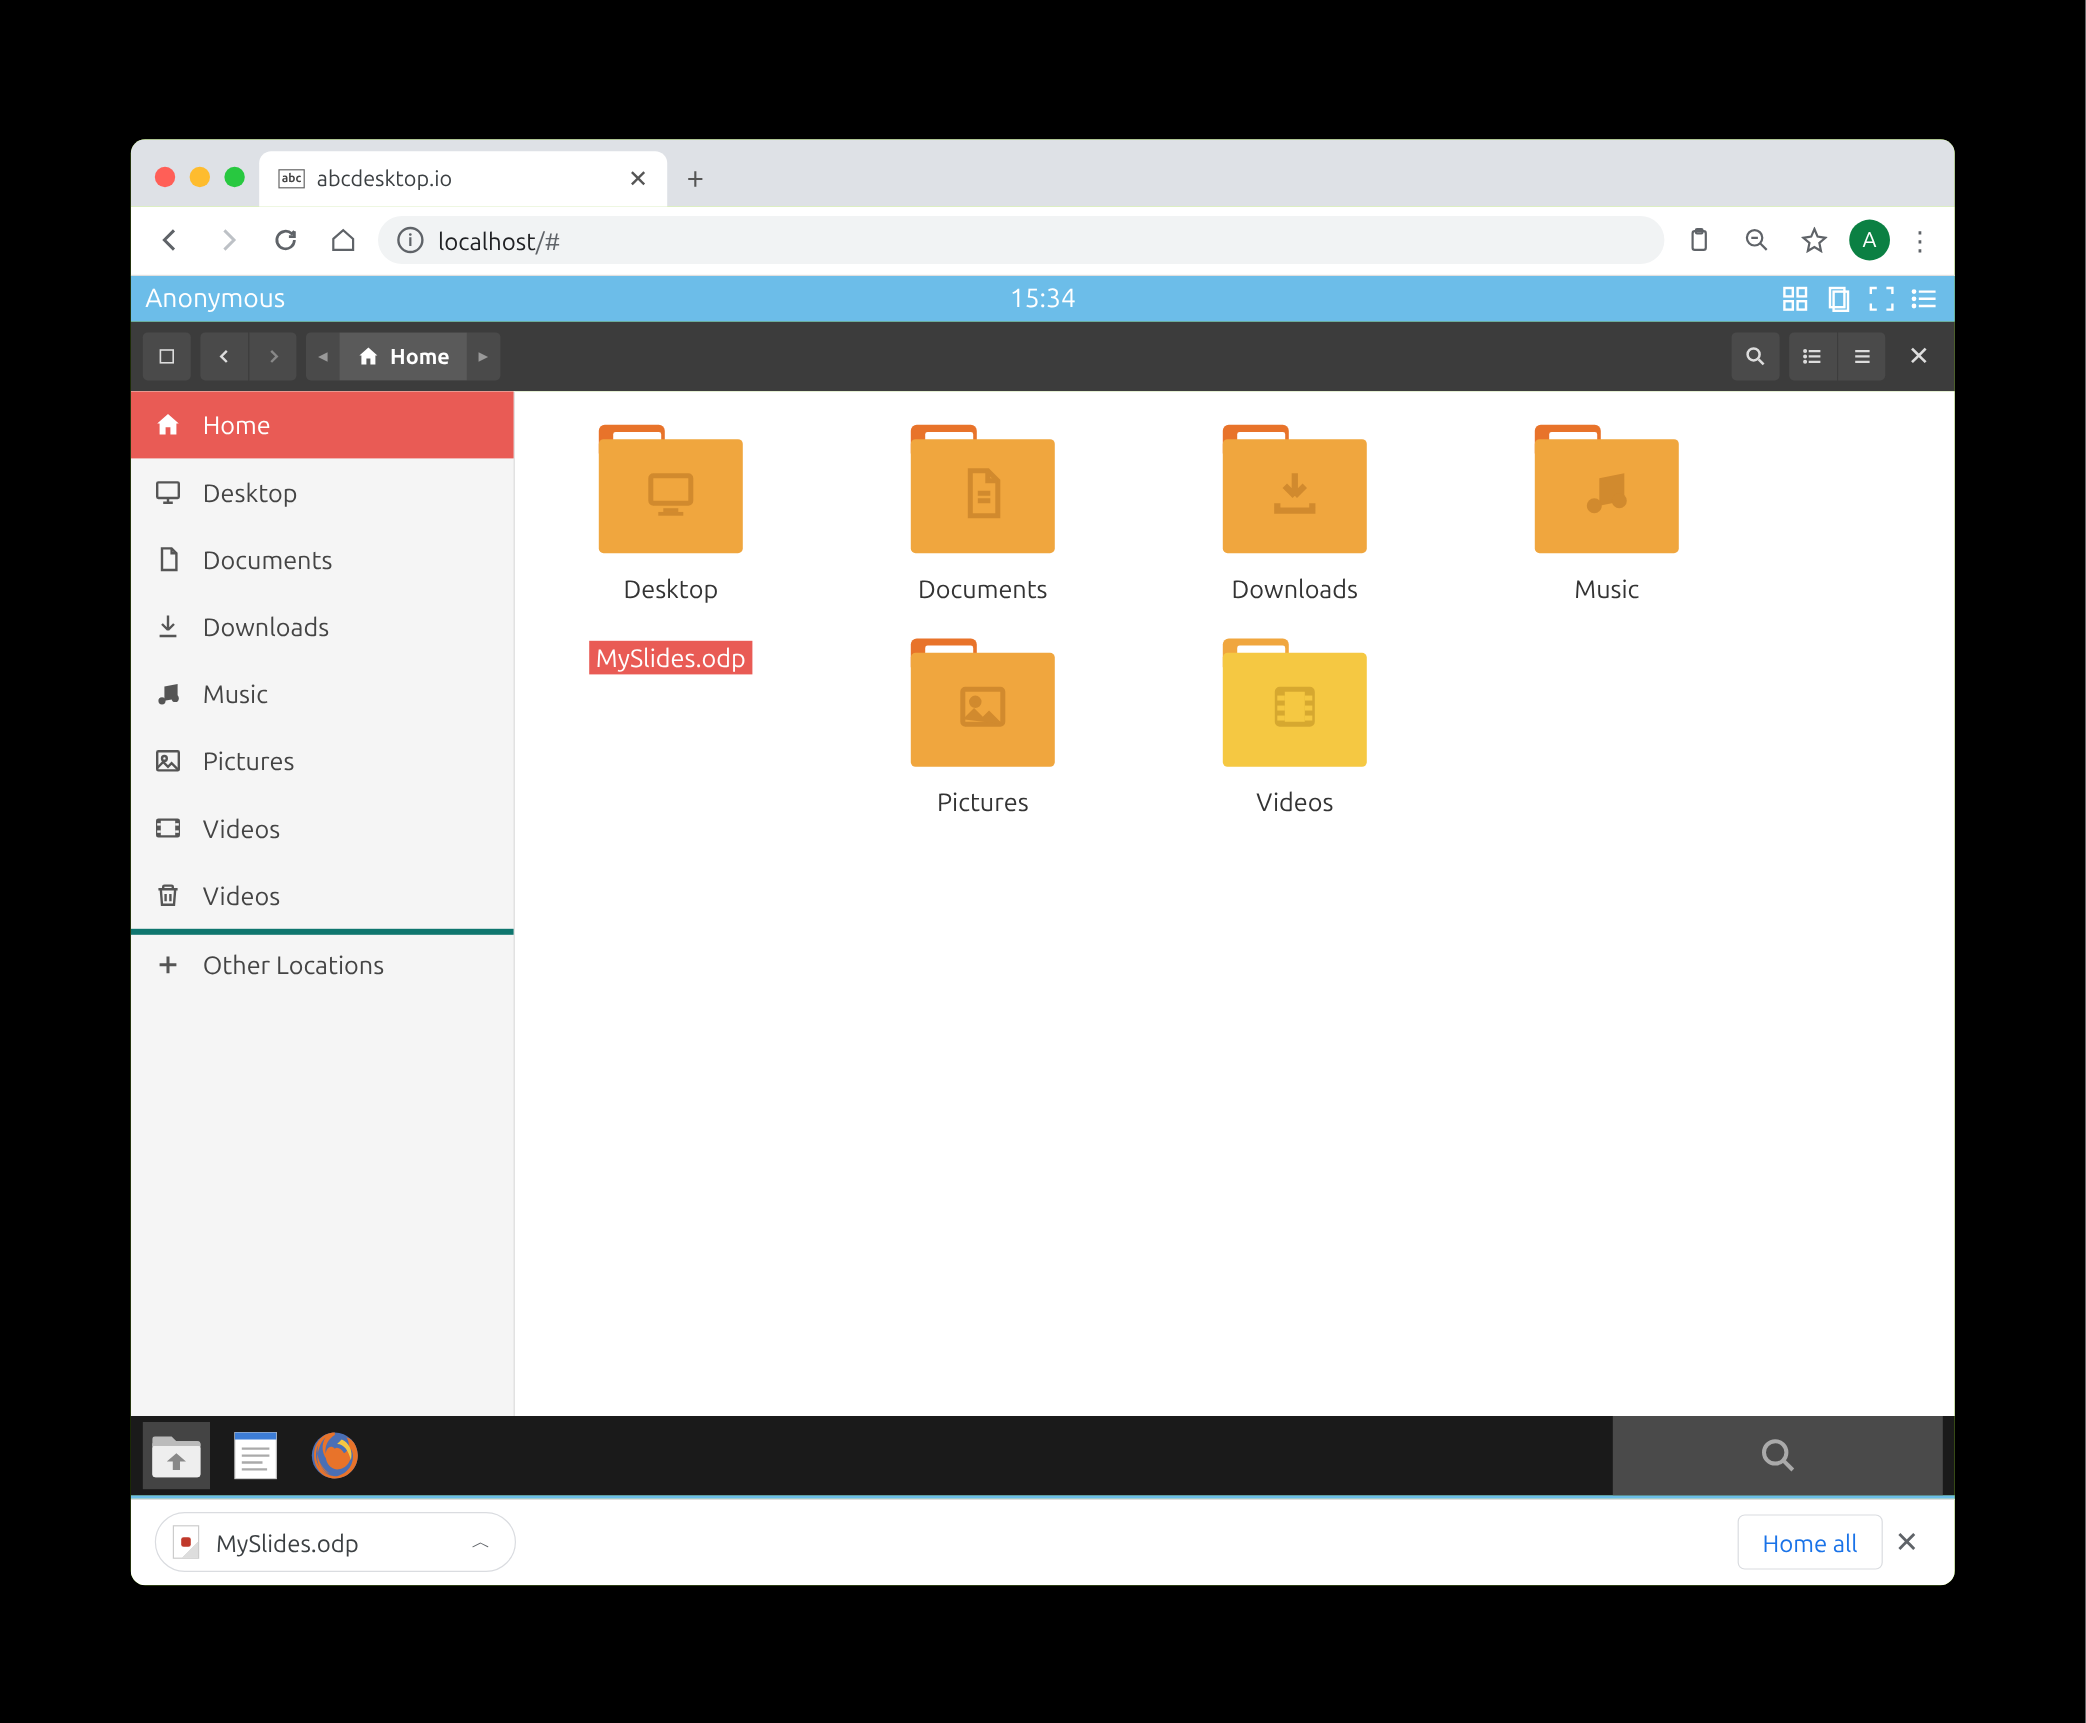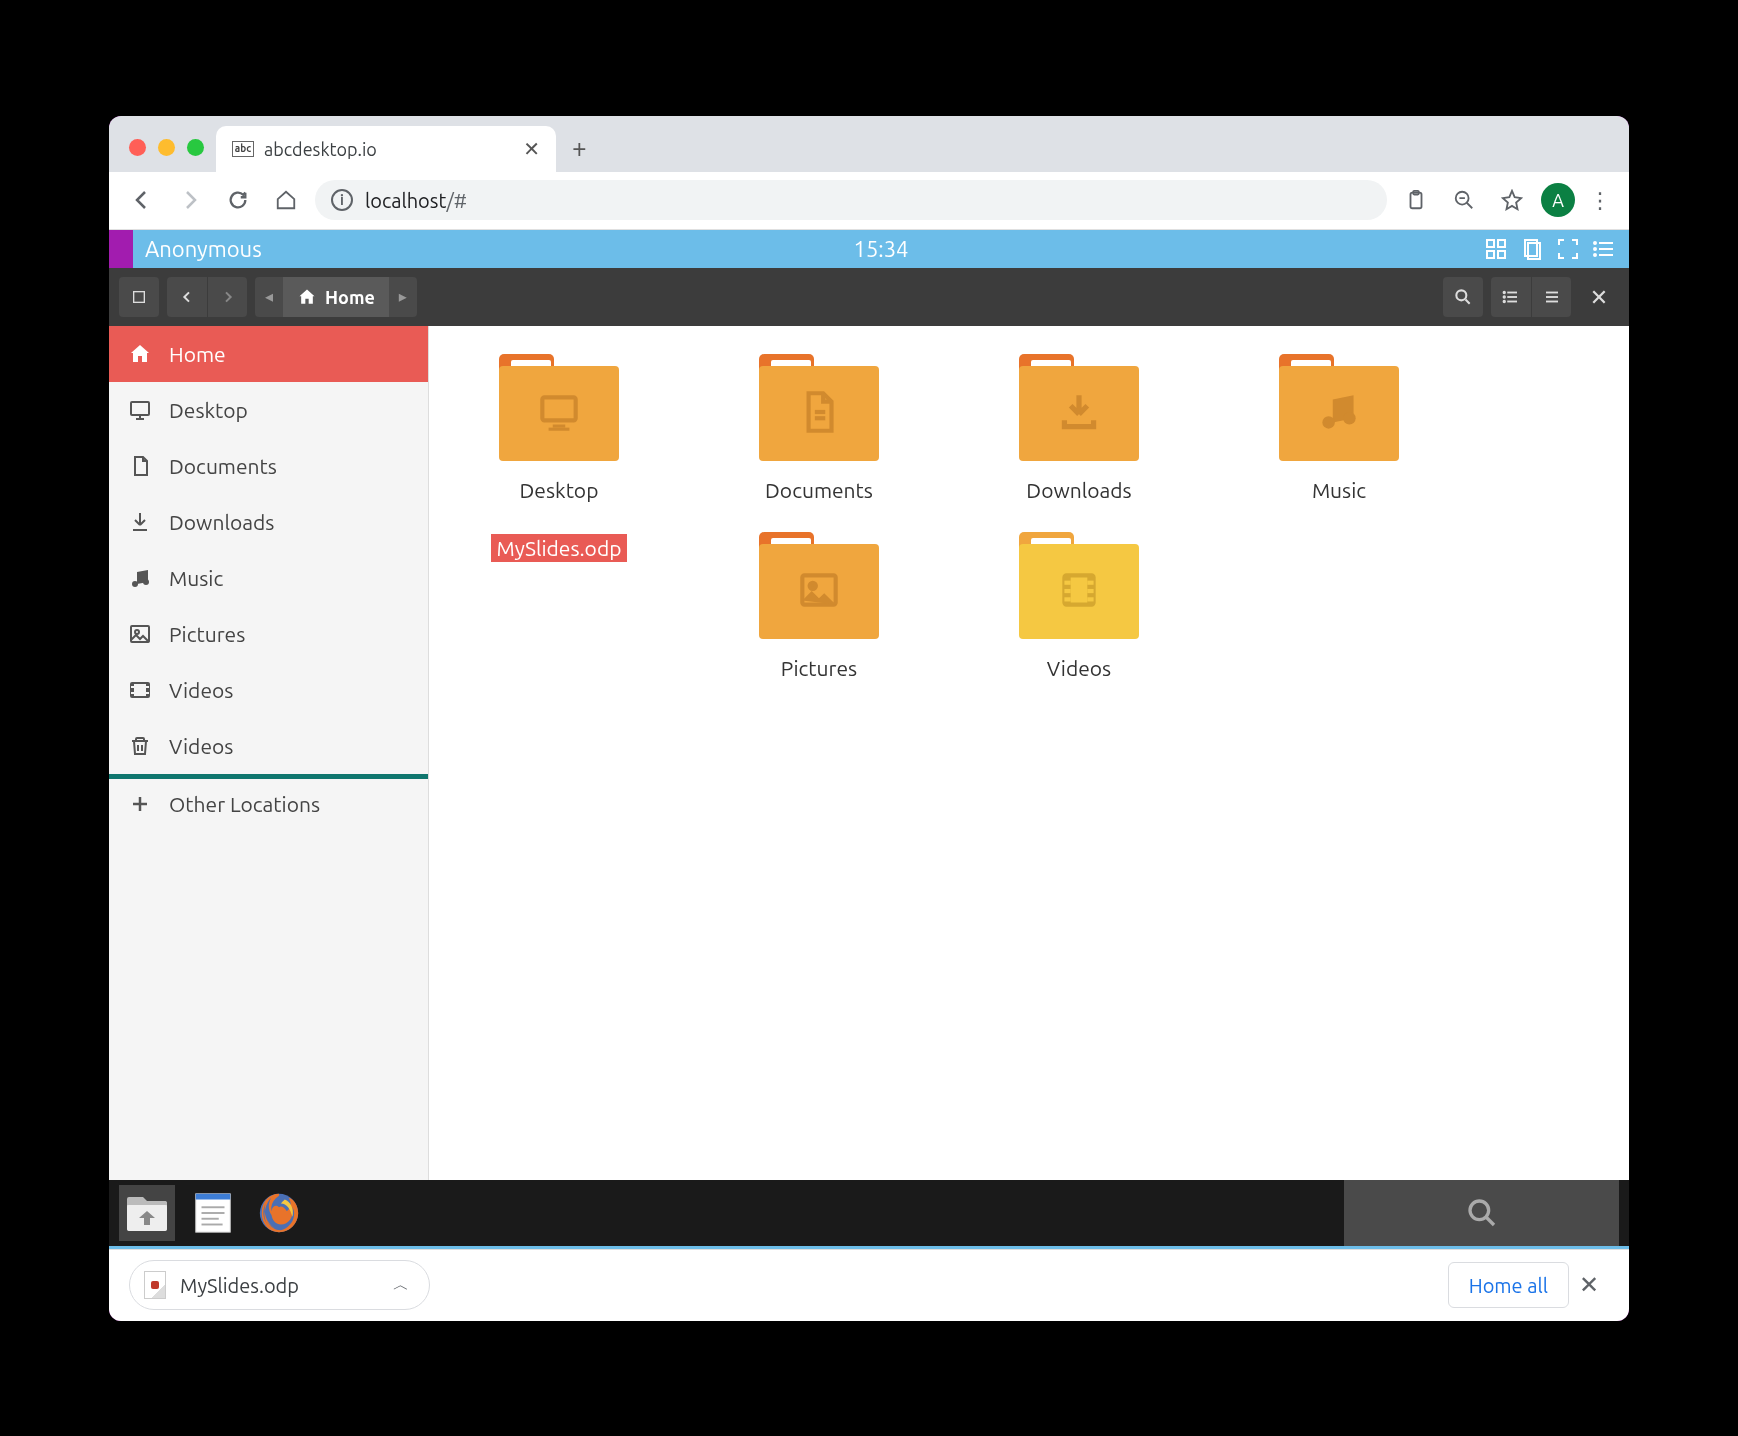--- a/index.html
+++ b/index.html
@@ -8,21 +8,21 @@
     font-family: -apple-system, BlinkMacSystemFont, "Segoe UI", Ubuntu, sans-serif;
     width: 1738px;
     height: 1436px;
     display: flex;
     align-items: center;
     justify-content: center;
   }
   .browser-window {
     width: 1520px;
     height: 1205px;
-    background: #a21caf;
+    background: #84cc16;
     border-radius: 12px;
     overflow: hidden;
     box-shadow: 0 30px 80px rgba(0,0,0,0.5);
     display: flex;
     flex-direction: column;
   }
   
   .tab-strip {
     height: 56px;
     background: #dee1e6;
@@ -112,21 +112,20 @@
   .kebab { font-size: 22px; color: #5f6368; width: 30px; text-align: center; cursor: pointer; }
   
   .desk-bar {
     height: 38px;
     background: #6cbde9;
     color: #fff;
     display: flex;
     align-items: center;
     padding: 0 12px;
     font-size: 22px;
-    margin-left: 24px;
   }
   .desk-bar .center { position: absolute; left: 50%; transform: translateX(-50%); }
   .desk-right { margin-left: auto; display: flex; gap: 10px; align-items: center; }
   .desk-ico { width: 26px; height: 26px; display: flex; align-items: center; justify-content: center; }
   .desk-ico svg { width: 24px; height: 24px; stroke: #fff; fill: none; stroke-width: 2; }
   
   .fm-toolbar {
     height: 58px;
     background: #3c3c3c;
     display: flex;

